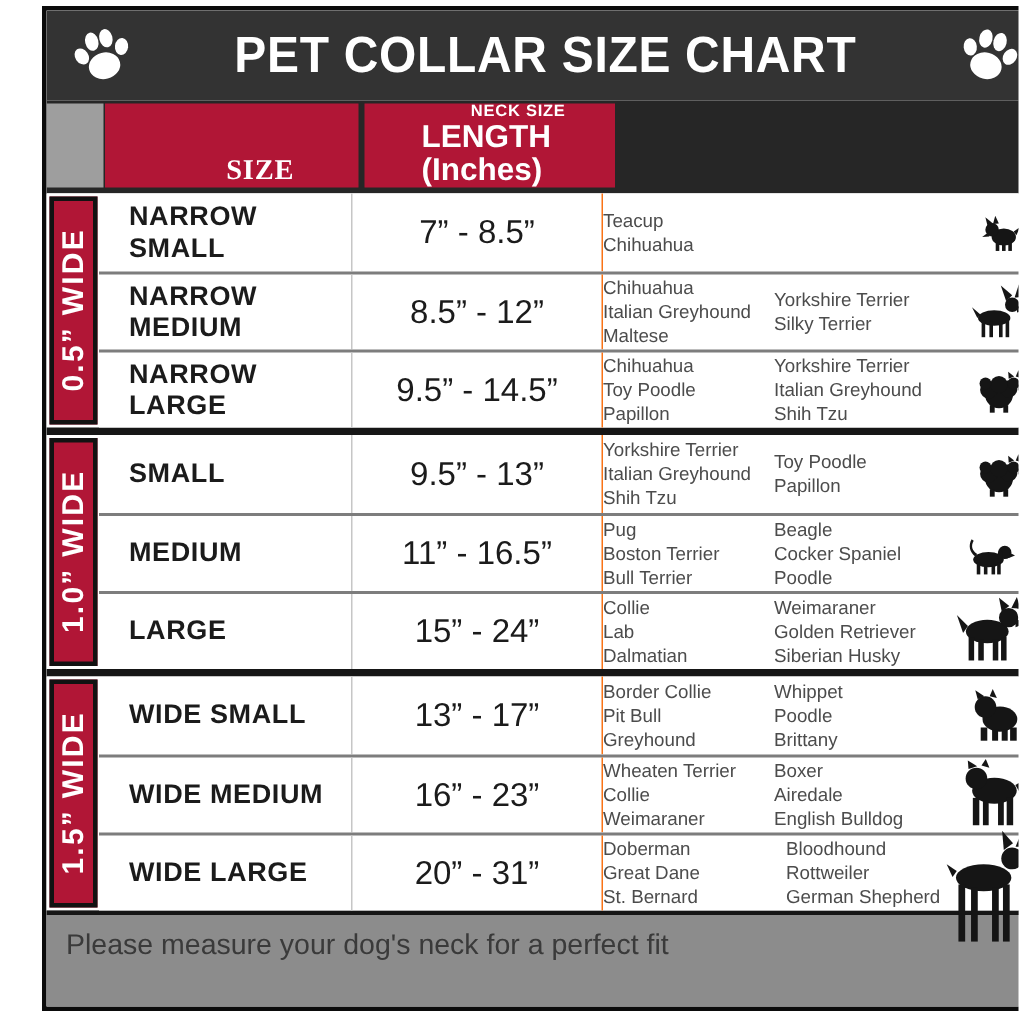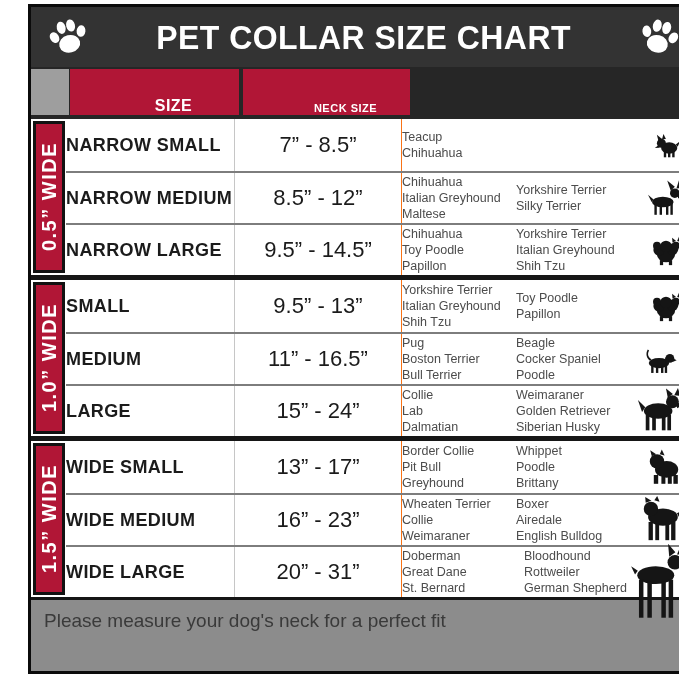--- a/index.html
+++ b/index.html
@@ -13,35 +13,35 @@
   .title{color:#ffffff;font-size:34px;font-weight:700;letter-spacing:.5px;transform:scaleX(.94);white-space:nowrap;}
   .paw{width:46px;height:44px;fill:#ffffff;}
   .paw-left{transform:rotate(-14deg);}
   .paw-right{transform:rotate(14deg);}
 
   
   .col-header{flex:0 0 52px;background:#262626;display:grid;grid-template-columns:35px 169px 167px 1fr;column-gap:4px;padding:2px 0 4px 0;}
   .col-header .cell{display:flex;flex-direction:column;align-items:center;justify-content:flex-end;color:#fff;padding-left:38px;}
   .corner-cell{background:#9e9e9e;}
   .red-cell{background:#b11636;}
-  .hdr-size,.hdr-breeds{font-size:16px;font-weight:700;letter-spacing:.5px;}
+  .hdr-size,.hdr-breeds{font-size:19px;font-weight:700;letter-spacing:.5px;font-family:Liberation Serif, serif;}
   .neck-top{font-size:11px;font-weight:700;letter-spacing:.5px;line-height:1.05;}
   .neck-bottom{font-size:21px;font-weight:700;line-height:1.05;}
 
   
   .table{flex:0 0 auto;display:flex;flex-direction:column;background:#fff;}
   .group{display:flex;overflow:visible;}
   .group + .group{border-top:5px solid #161616;}
   .bar-col{flex:0 0 35px;padding:2px 1px 2px 2px;background:#fff;display:flex;}
   .bar{flex:1;background:#b11636;border:3px solid #121212;display:flex;align-items:center;justify-content:center;}
   .bar-label{writing-mode:vertical-rl;transform:rotate(180deg);color:#fff;font-size:20px;font-weight:700;letter-spacing:1.5px;white-space:nowrap;}
   .rows{flex:1;display:flex;flex-direction:column;}
   .row{height:52px;display:grid;grid-template-columns:168px 167px 1fr;position:relative;background:#fff;overflow:visible;}
   .row + .row{border-top:2px solid #7d7d7d;}
-  .cell-size{display:flex;align-items:center;padding-left:0;font-size:18px;font-weight:600;color:#1b1b1b;letter-spacing:.4px;}
+  .cell-size{display:flex;align-items:center;padding-left:20px;font-size:18px;font-weight:600;color:#1b1b1b;letter-spacing:.4px;}
   .cell-length{display:flex;align-items:center;justify-content:center;font-size:22px;font-weight:400;color:#1b1b1b;border-left:1px solid #c6c6c6;}
   .cell-breeds{display:flex;align-items:center;gap:10px;border-left:1px solid #f97316;}
   .breed-col{display:flex;flex-direction:column;font-size:12.5px;line-height:1.28;color:#4c4c4c;}
   .breed-col.left{width:104px;}
   .breed-col.right{width:112px;}
   .row-icon{position:absolute;right:10px;top:50%;transform:translateY(-50%);z-index:4;}
   .row-icon svg{display:block;fill:#151515;}
   .row-icon.hang{top:-4px;transform:none;}
 
   
@@ -165,20 +165,21 @@
       <svg class="paw paw-right">
           <use href="#sym-paw"></use>
         </svg>
     </div>
 
     <div class="col-header">
       <div class="cell corner-cell"></div>
       <div class="cell red-cell hdr-size">SIZE</div>
       <div class="cell red-cell">
         <span class="neck-top">NECK SIZE</span>
+        <span class="neck-bottom">LENGTH (Inches)</span>
       </div>
     </div>
 
     <div class="table" id="table">
         <div class="group">
           <div class="bar-col">
             <div class="bar">
               <span class="bar-label">0.5” WIDE</span>
             </div>
           </div>

